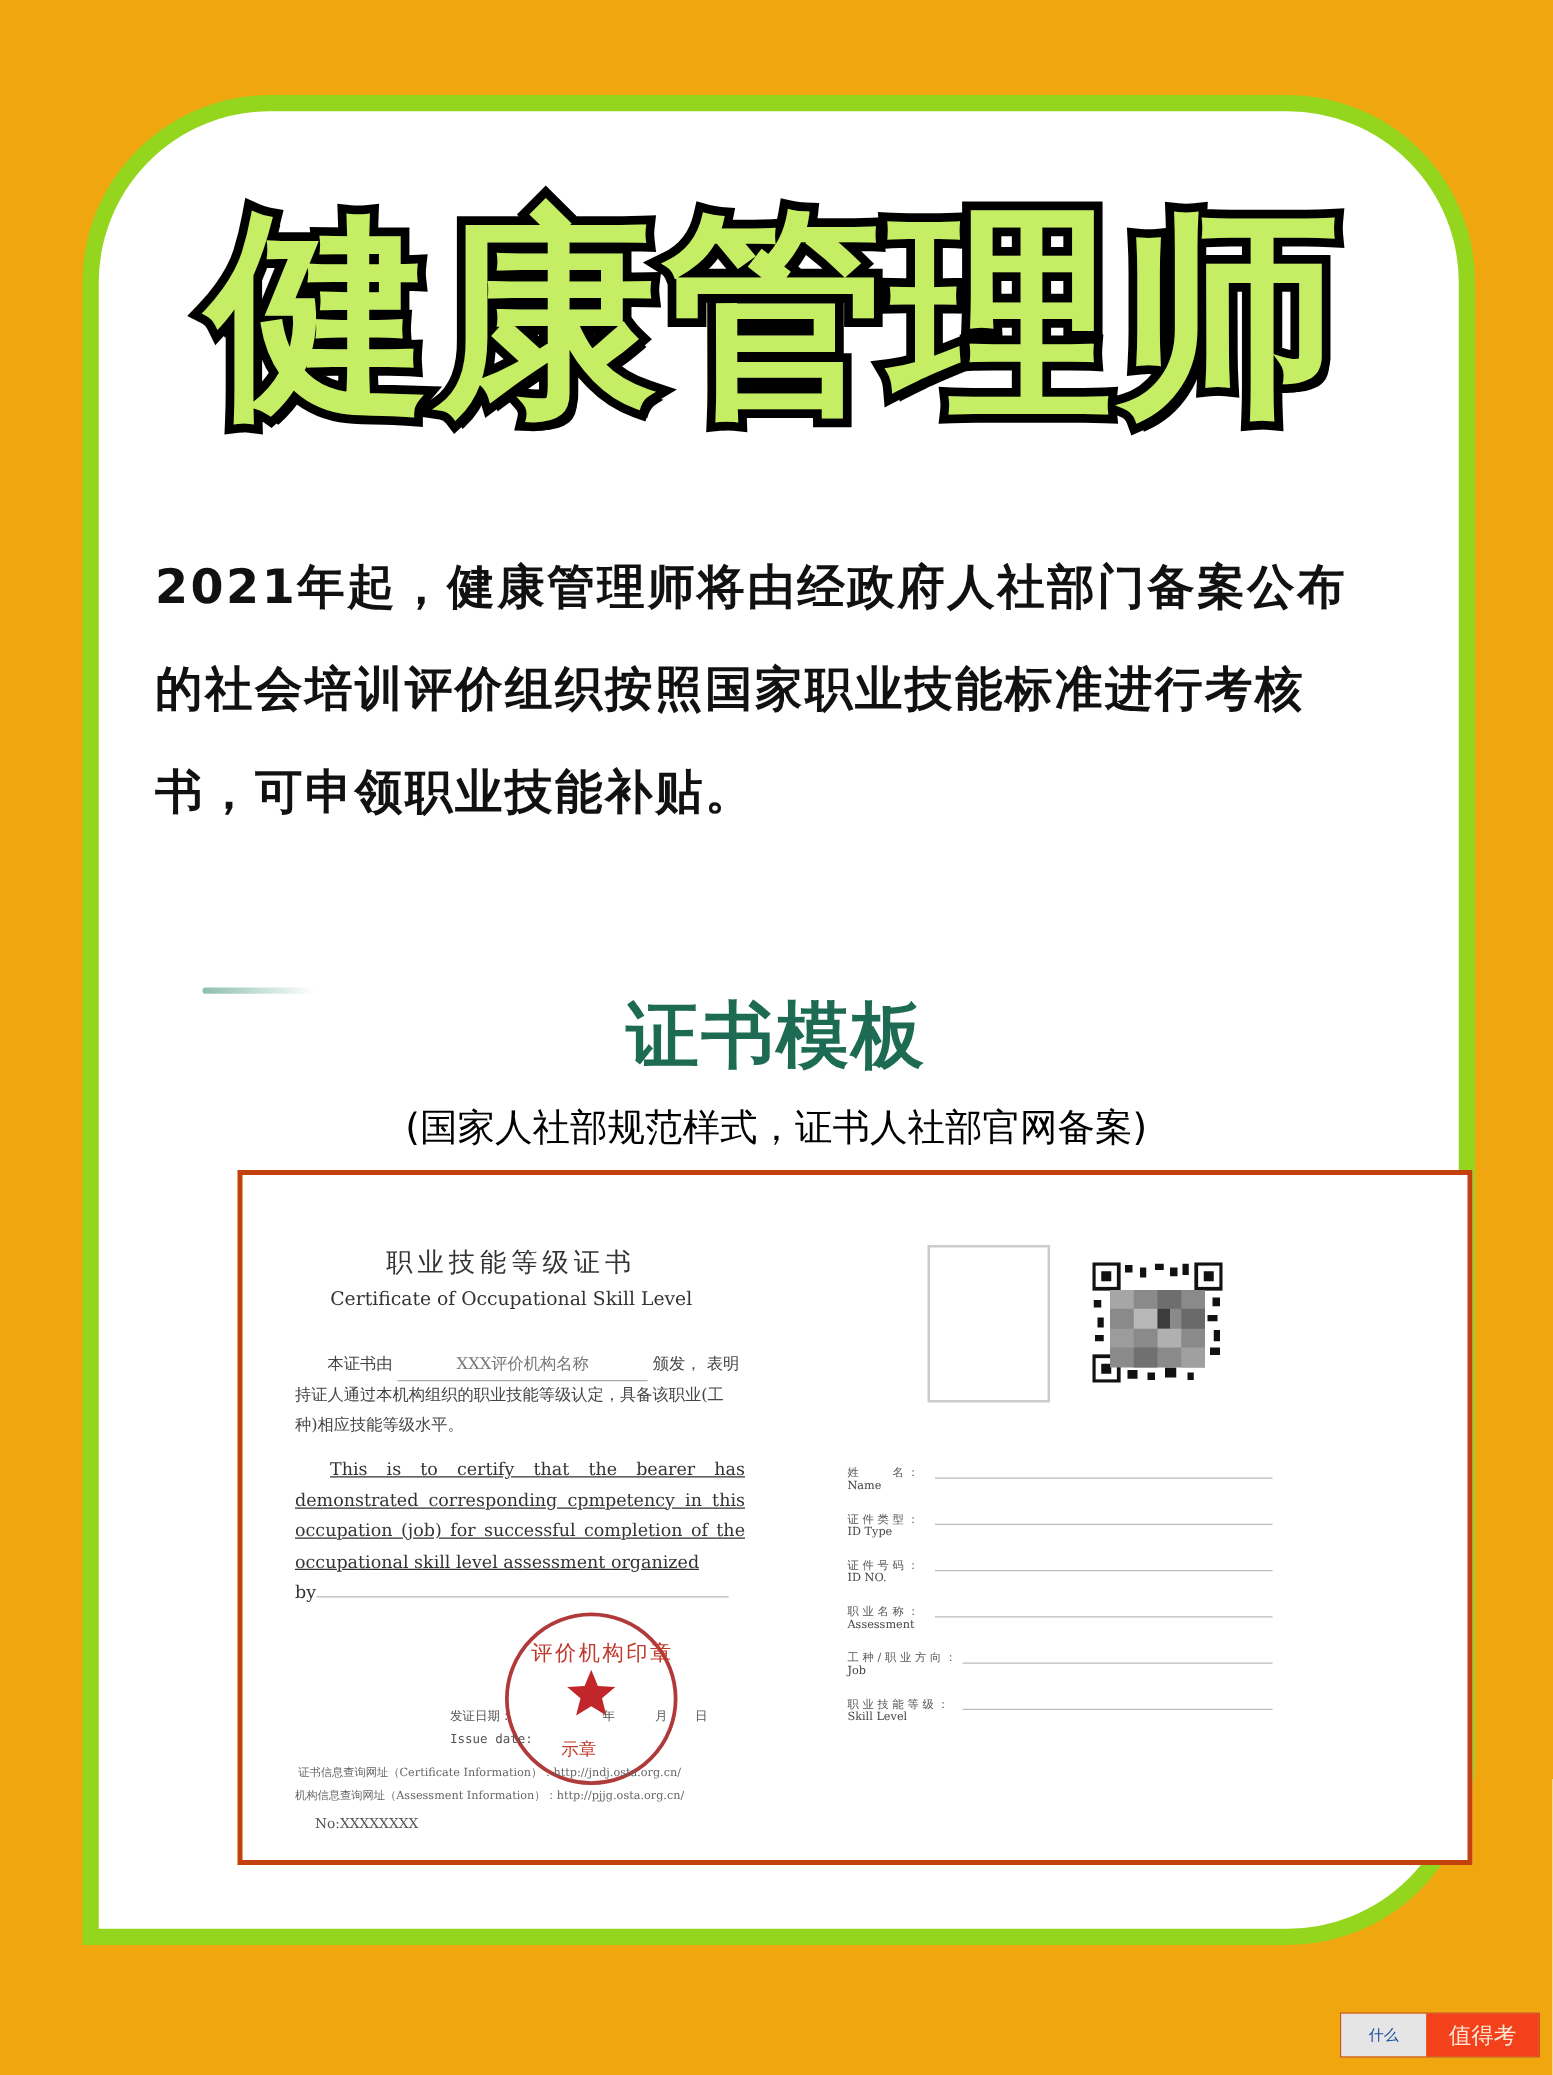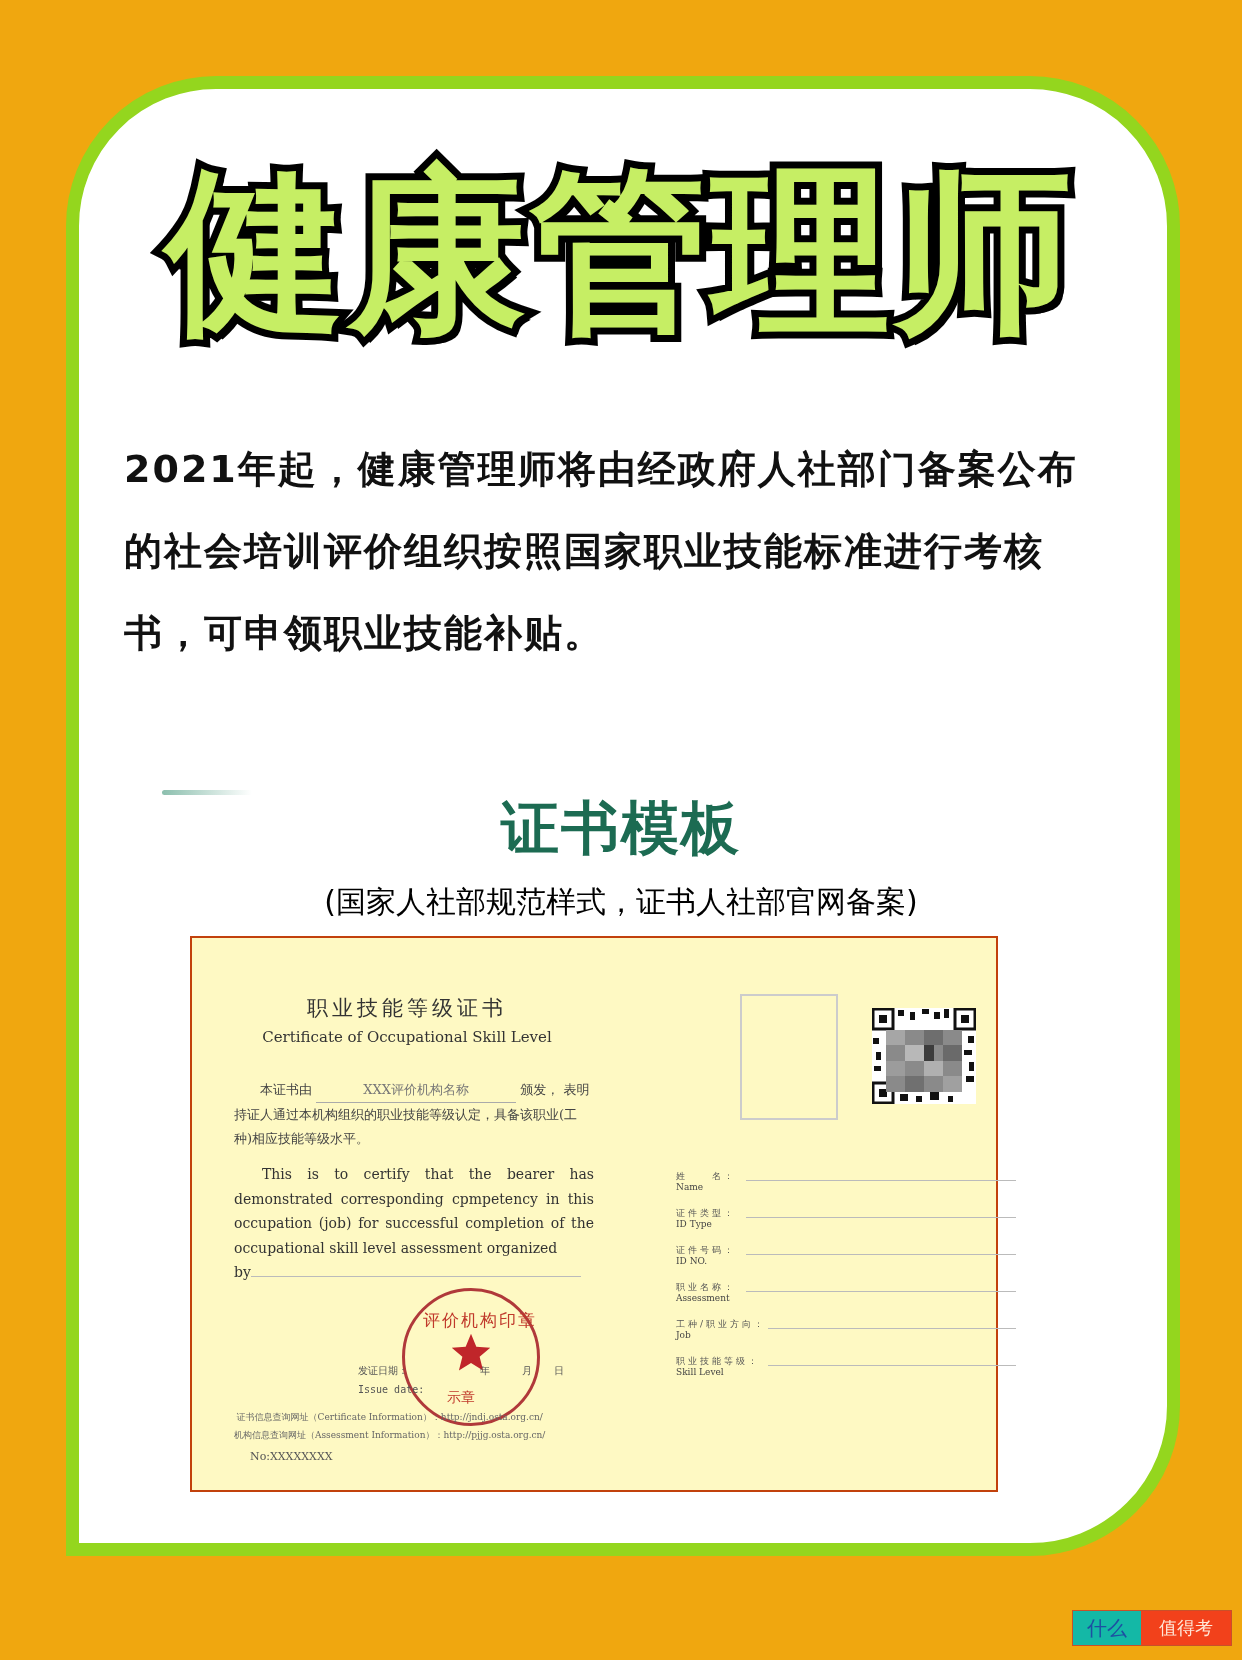--- a/index.html
+++ b/index.html
@@ -32,30 +32,30 @@
   }
   .tpl-title {
     position:absolute; left:0; width:1242px; top:790px; text-align:center;
     font-size:58px; font-weight:bold; color:#1C6B52; letter-spacing:2px;
   }
   .tpl-sub {
     position:absolute; left:0; width:1242px; top:882px; text-align:center;
     font-size:30px; color:#000000;
   }
   .cert {
-    position:absolute; left:190px; top:936px; width:808px; height:556px;
-    border:2px solid #c2410c; box-sizing:border-box; background:#fef9c3;
+    position:absolute; left:190px; top:936px; width:988px; height:556px;
+    border:4px solid #c2410c; box-sizing:border-box; background:#ffffff;
     font-family:"DejaVu Serif", serif; color:#444;
   }
   .cert .c-title { position:absolute; left:0; width:430px; top:56px; text-align:center; font-size:21px; color:#333; letter-spacing:4px; }
   .cert .c-title-en { position:absolute; left:0; width:430px; top:90px; text-align:center; font-size:15px; color:#333; }
   .cert .c-zh { position:absolute; left:42px; top:140px; width:360px; font-size:13px; line-height:24px; color:#444; }
   .cert .c-zh .u { display:inline-block; width:200px; border-bottom:1px solid #aaa; text-align:center; color:#777; }
   .cert .c-en { position:absolute; left:42px; top:224px; width:360px; font-size:14px; line-height:24.5px; text-align:justify; color:#333; }
-  .cert .c-en .first { text-indent:28px; }
+  .cert .c-en .first { text-indent:28px;text-decoration:underline; }
   .cert .c-by-line { display:inline-block; width:330px; border-bottom:1px solid #bbb; vertical-align:baseline; }
   .seal {
     position:absolute; left:210px; top:350px; width:138px; height:138px;
     border:3px solid #b0393a; border-radius:50%; box-sizing:border-box;
   }
   .seal .seal-text { position:absolute; left:0; width:132px; top:18px; text-align:right; font-size:17px; color:#c0392b; letter-spacing:2px; }
   .seal .star { position:absolute; left:44px; top:40px; width:44px; height:44px; }
   .seal .seal-demo { position:absolute; left:42px; top:98px; font-size:14px; color:#c0392b; }
   .issue { position:absolute; left:166px; top:426px; font-size:10px; color:#555; }
   .issue.en { top:446px; font-family:"DejaVu Sans Mono", monospace; font-size:10px; }
@@ -66,21 +66,21 @@
   .qr { position:absolute; left:680px; top:70px; width:104px; height:96px; }
   .fields { position:absolute; left:484px; top:232px; width:340px; }
   .field { position:relative; height:37px; font-size:9px; color:#555; }
   .field .zh { position:absolute; left:0; top:0; letter-spacing:3px; }
   .field .line { position:absolute; top:10px; right:0; border-bottom:1px solid #bbb; }
   .field .en { position:absolute; left:0; top:12px; font-size:9px; color:#444; }
   .badge {
     position:absolute; left:1072px; top:1610px; height:34px; display:flex;
     border:1px solid #c8502a;
   }
-  .badge .b1 { background:#14b8a6; color:#1d4fa2; font-size:20px; width:68px; display:flex; align-items:center; justify-content:center; }
+  .badge .b1 { background:#e5e5e5; color:#1d4fa2; font-size:12px; width:68px; display:flex; align-items:center; justify-content:center; }
   .badge .b2 { background:#F2411B; color:#ffe6d6; font-size:18px; width:90px; display:flex; align-items:center; justify-content:center; }
 </style>
 </head>
 <body>
 
 <div class="card"></div>
 
 <div class="headline">健康管理师</div>
 
 <div class="intro">

